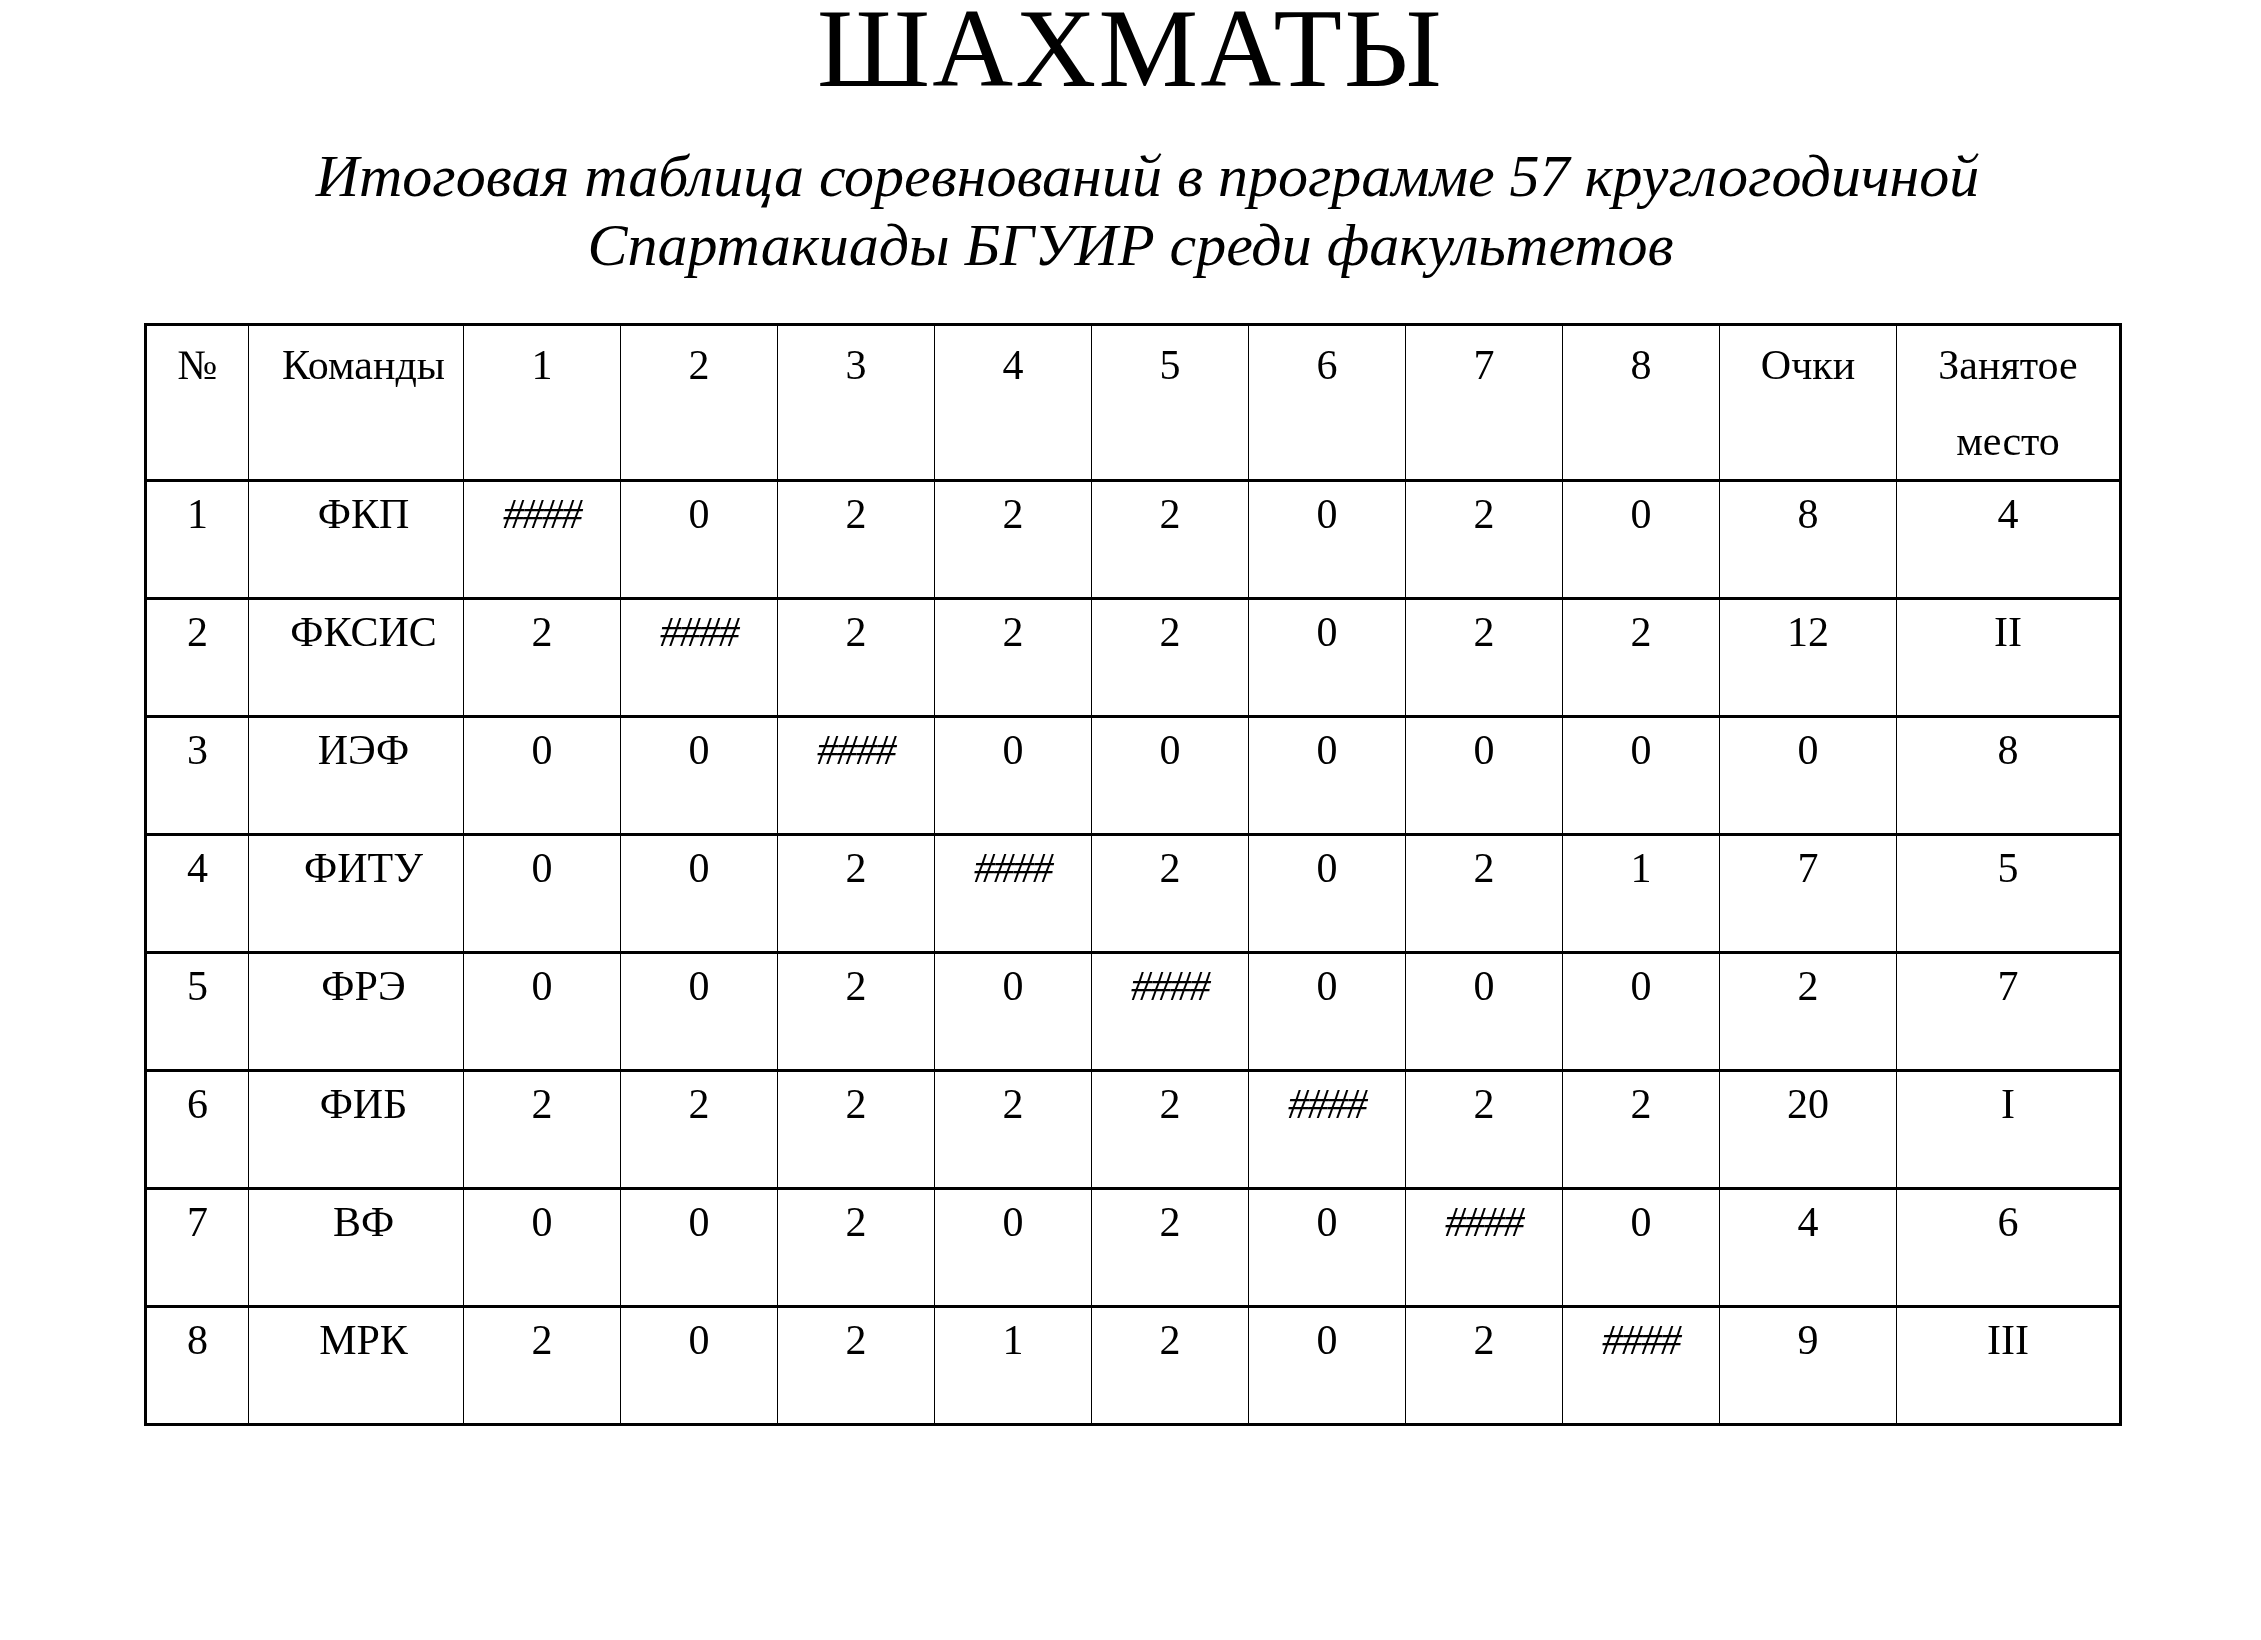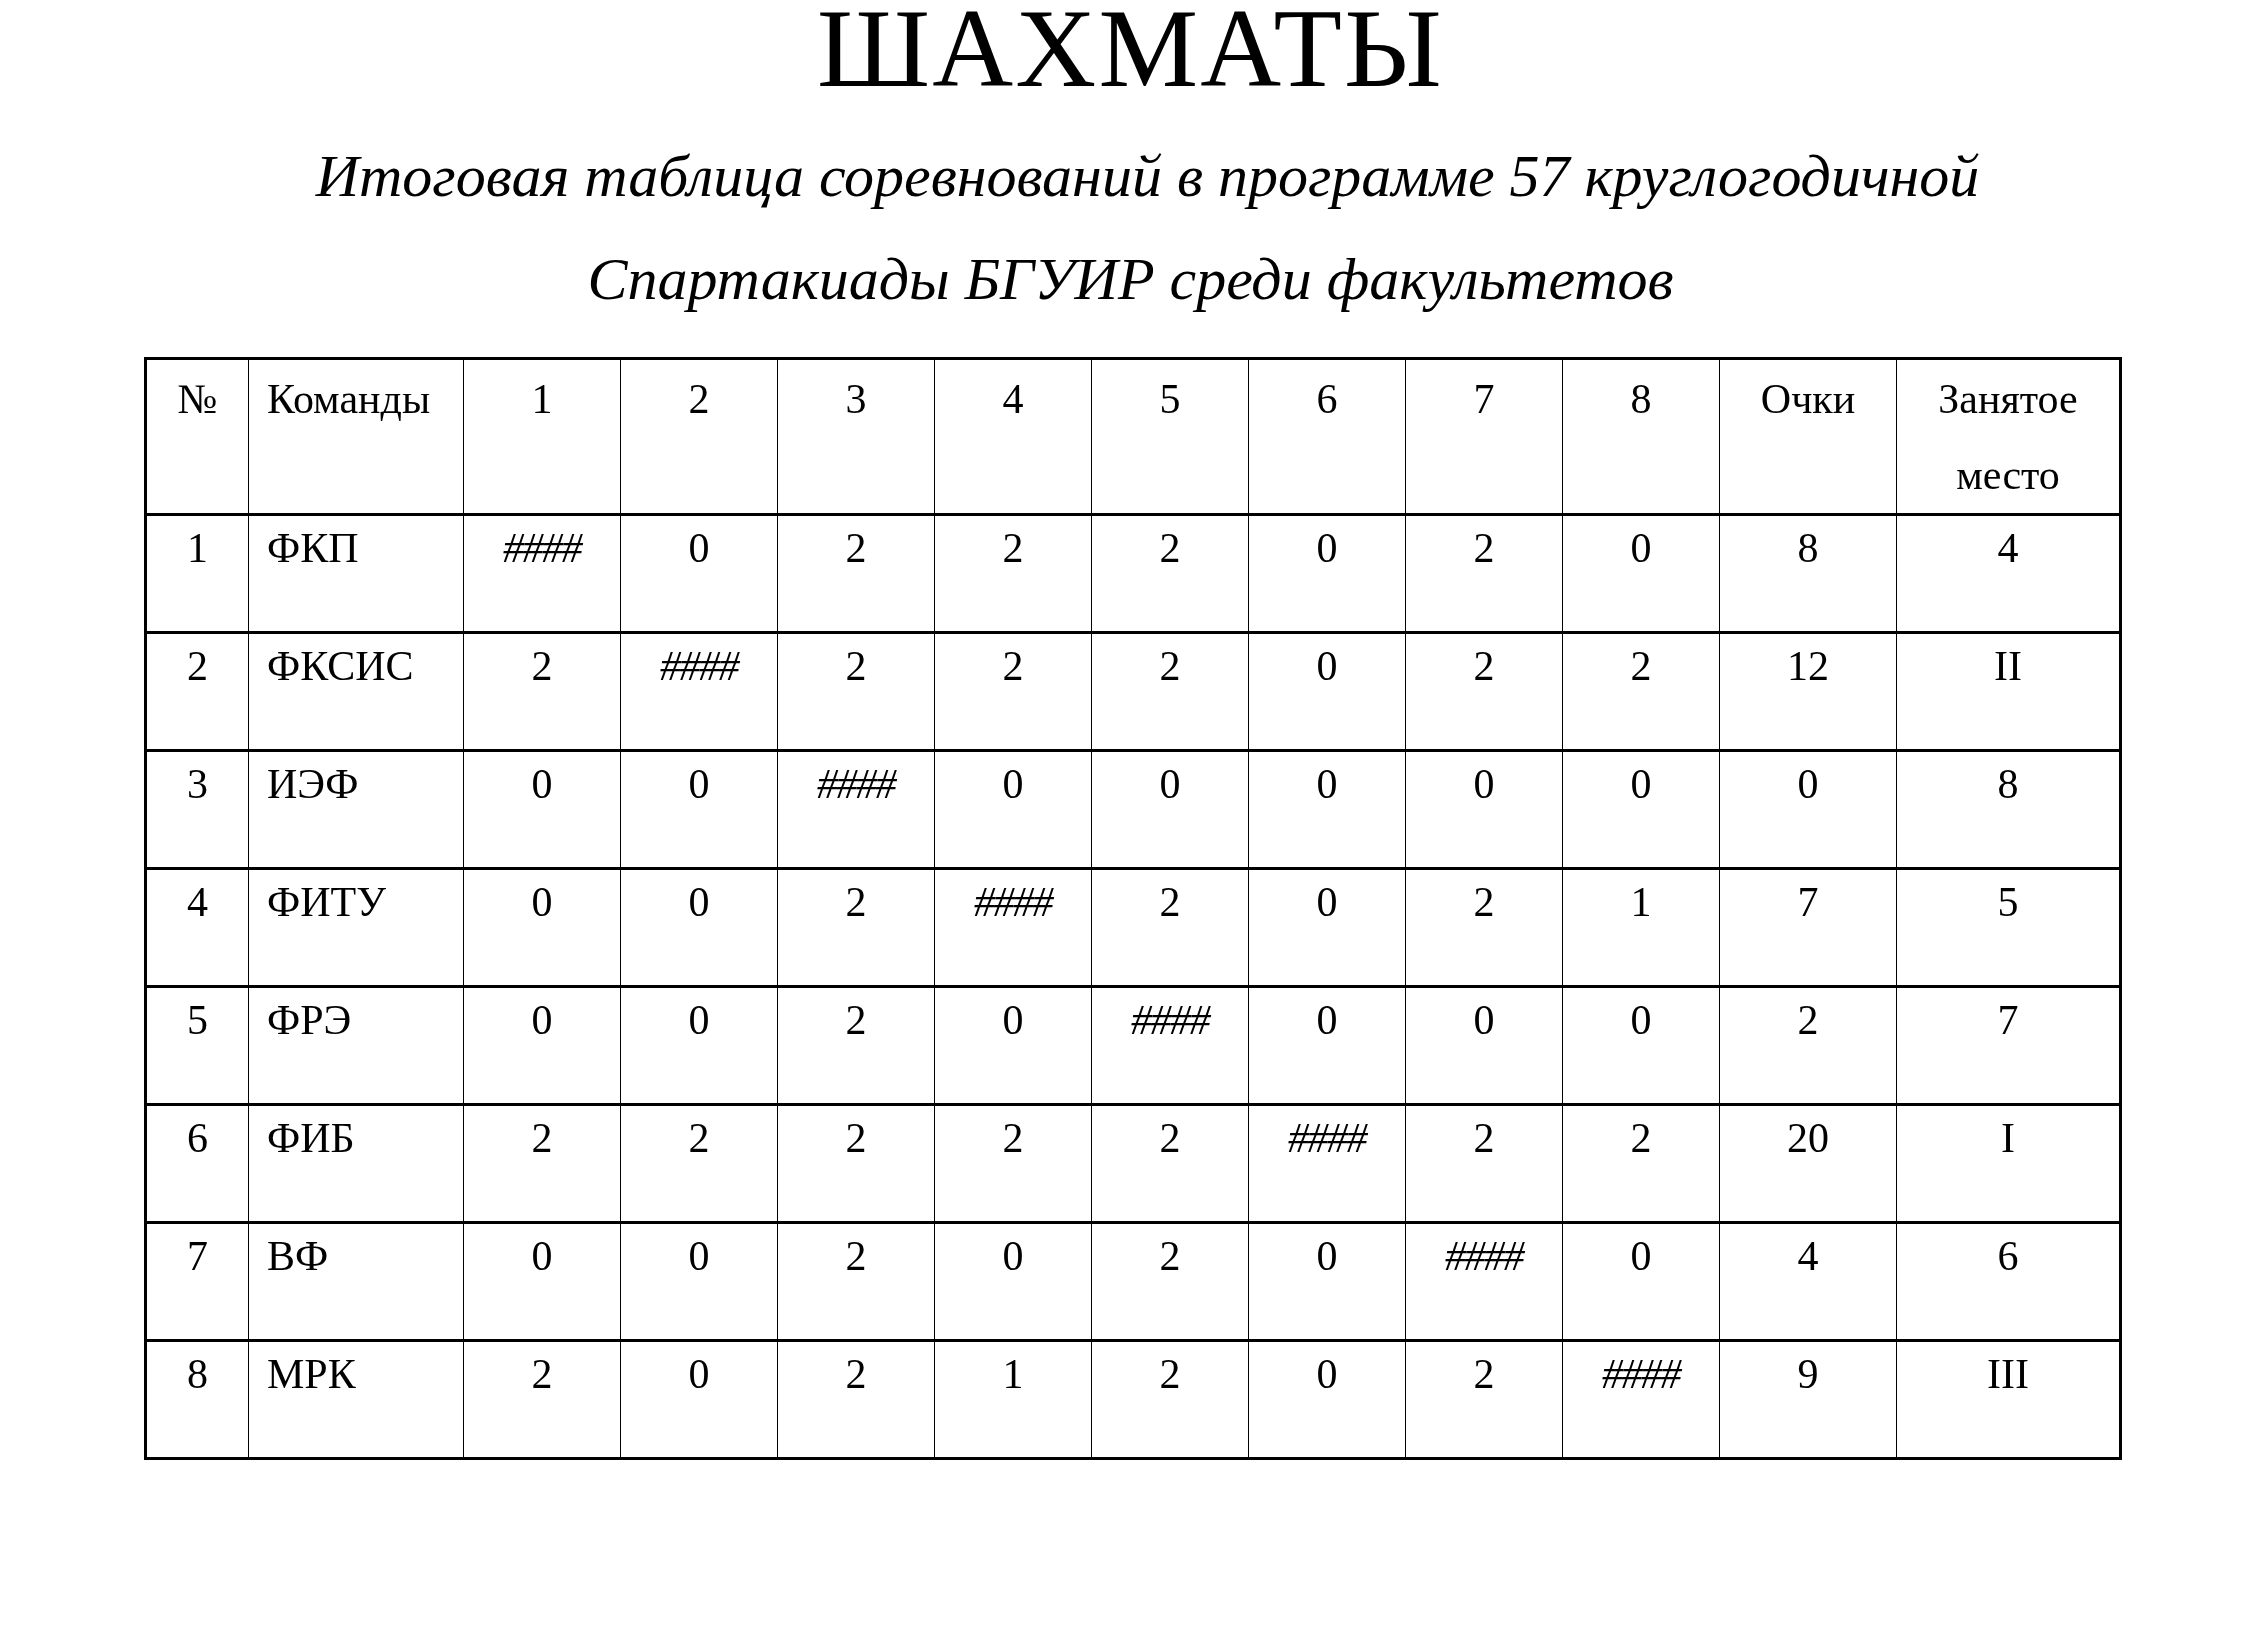--- a/index.html
+++ b/index.html
@@ -13,21 +13,21 @@
   .title {
     font-size: 112px; font-weight: normal; line-height: 1.15;
     text-align: center; margin: -16.4px 0 0 0; letter-spacing: 2.2px;
     white-space: nowrap;
   }
   .subtitle {
     font-style: italic; font-size: 60px; line-height: 1.15;
     text-align: center; margin: 0; white-space: nowrap;
   }
   .subtitle-1 { margin-top: 30px; padding-left: 34px; }
-  .subtitle-2 { margin-top: 34px; }
+  .subtitle-2 { }
   .meta {
     display: flex; justify-content: space-between; align-items: baseline;
     margin: 54px 147px 0 144px;
     font-style: italic; font-size: 46px; line-height: 1.15;
   }
   table.results {
     table-layout: fixed; border-collapse: collapse;
     width: 1972px; margin: 43px 0 0 144px;
     border: 3.7px solid #000;
   }
@@ -41,21 +41,21 @@
     border-top-width: 3px; border-bottom-width: 3px;
     font-size: 42px; font-weight: normal;
     vertical-align: top; text-align: center;
     padding: 6px 3px 0 3px;
     overflow: hidden;
   }
   tr.header-row { height: 149px; }
   tr.header-row th { line-height: 1.8; padding-top: 1.5px; }
   tr.data-row { height: 118px; }
   tr.data-row td { line-height: 1.25; }
-  .al { text-align: left; padding-left: 18px; }
+  .al { text-align: center; padding-left: 18px; }
   .hash { font-style: italic; letter-spacing: -1.5px; }
 </style>
 </head>
 <body>
 
 <div class="sheet">
 
   <h1 class="title">ШАХМАТЫ</h1>
   <p class="subtitle subtitle-1">Итоговая таблица соревнований в программе 57 круглогодичной</p>
   <p class="subtitle subtitle-2">Спартакиады БГУИР среди факультетов</p>

